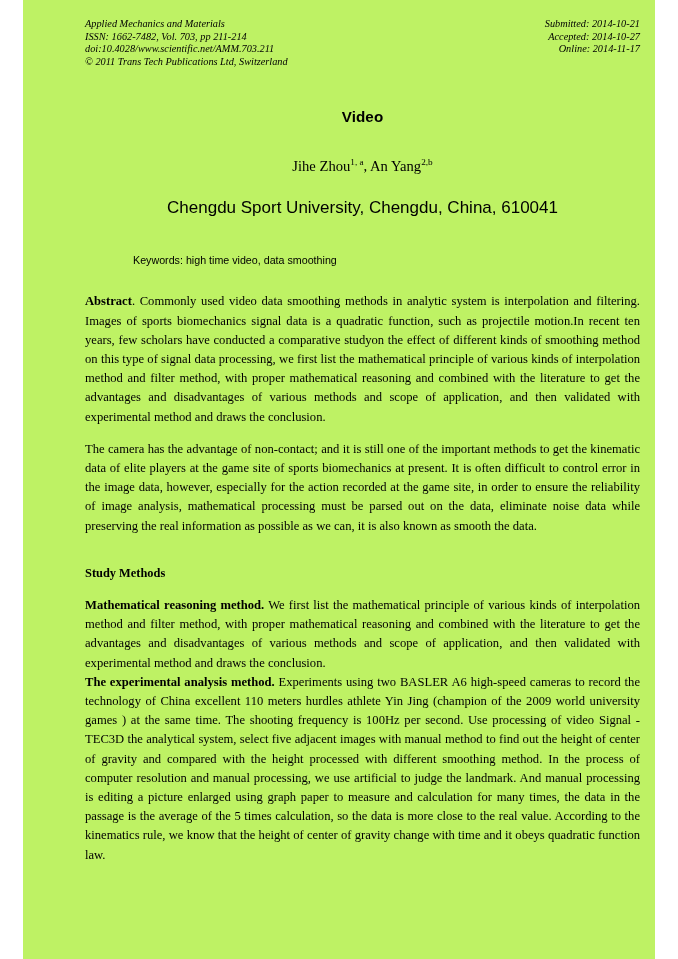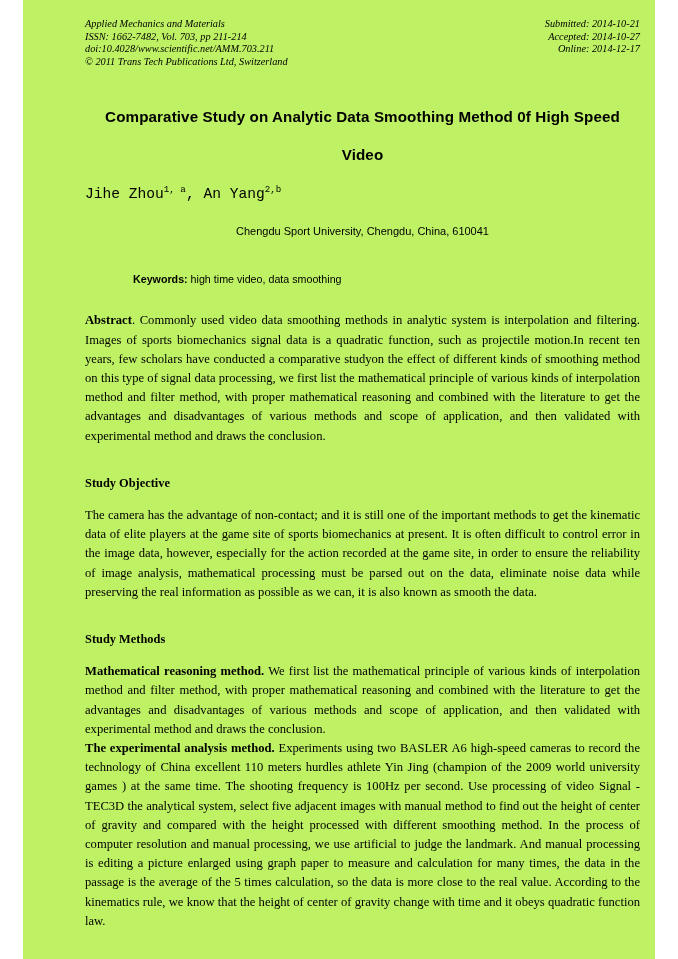--- a/index.html
+++ b/index.html
@@ -51,33 +51,34 @@
     font-size: 15.2px;
     line-height: 38px;
     text-align: center;
     margin-top: 30px;
     letter-spacing: 0.1px;
   }
   .title-line-2 { display: block; }
 
   
   .authors {
-    font-family: Liberation Mono, monospace;
+    font-family: Liberation Serif, serif;
     font-size: 14.6px;
-    margin-top: 12px;
+    text-align: center;
+    margin-top: 22px;
   }
   .authors sup {
     font-size: 9.2px;
     vertical-align: super;
     line-height: 0;
   }
 
   .affiliation {
     font-family: "Liberation Sans", "DejaVu Sans", sans-serif;
-    font-size: 11px;
+    font-size: 17px;
     text-align: center;
     margin-top: 23px;
   }
   .emails {
     font-family: "Liberation Sans", "DejaVu Sans", sans-serif;
     font-size: 10.7px;
     text-align: center;
     margin-top: 14px;
   }
   .emails sup {
@@ -86,21 +87,21 @@
     line-height: 0;
   }
 
   
   .keywords {
     font-family: "Liberation Sans", "DejaVu Sans", sans-serif;
     font-size: 10.7px;
     margin-top: 36px;
     text-align: left;
   }
-  .keywords .kw-label { font-weight: bold; padding-left: 48px; }
+  .keywords .kw-label { font-weight: normal; padding-left: 48px; }
 
   
   .body-par {
     font-family: "Liberation Serif", "DejaVu Serif", serif;
     font-size: 12.6px;
     line-height: 19.2px;
     text-align: justify;
     text-justify: inter-word;
     margin: 0;
   }
@@ -127,45 +128,43 @@
     <div class="journal-header">
       <div class="left-block">
         <div>Applied Mechanics and Materials</div>
         <div>ISSN: 1662-7482, Vol. 703, pp 211-214</div>
         <div>doi:10.4028/www.scientific.net/AMM.703.211</div>
         <div>© 2011 Trans Tech Publications Ltd, Switzerland</div>
       </div>
       <div class="right-block">
         <div>Submitted: 2014-10-21</div>
         <div>Accepted: 2014-10-27</div>
-        <div>Online: 2014-12-17</div>
+        <div>Online: 2014-11-17</div>
       </div>
     </div>
 
     <div class="paper-title">
-      <span>Comparative Study on Analytic Data Smoothing Method 0f High Speed</span>
       <span class="title-line-2">Video</span>
     </div>
 
     <div class="authors">
       <span>Jihe Zhou</span><sup>1, a</sup><span>, </span><span>An Yang</span><sup>2,b</sup>
     </div>
 
     <div class="affiliation">Chengdu Sport University, Chengdu, China, 610041</div>
 
 
     <div class="keywords">
       <span class="kw-label">Keywords:</span><span> high time video, data smoothing</span>
     </div>
 
     <p class="body-par abstract-par">
       <span class="run-in-bold">Abstract</span><span>. Commonly used video data smoothing methods in analytic system is interpolation and filtering. Images of sports biomechanics signal data is a quadratic function, such as projectile motion.In recent ten years, few scholars have conducted a comparative studyon the effect of different kinds of smoothing method on this type of signal data processing, we first list the mathematical principle of various kinds of interpolation method and filter method, with proper mathematical reasoning and combined with the literature to get the advantages and disadvantages of various methods and scope of application, and then validated with experimental method and draws the conclusion.</span>
     </p>
 
-    <div class="section-heading">Study Objective</div>
     <p class="body-par par-after-heading">
       <span class="run-in-bold"></span><span>The camera has the advantage of non-contact; and it is still one of the important methods to get the kinematic data of elite players at the game site of sports biomechanics at present. It is often difficult to control error in the image data, however, especially for the action recorded at the game site, in order to ensure the reliability of image analysis, mathematical processing must be parsed out on the data, eliminate noise data while preserving the real information as possible as we can, it is also known as smooth the data.</span>
     </p>
 
     <div class="section-heading">Study Methods</div>
     <p class="body-par par-after-heading">
       <span class="run-in-bold">Mathematical reasoning method.</span><span> We first list the mathematical principle of various kinds of interpolation method and filter method, with proper mathematical reasoning and combined with the literature to get the advantages and disadvantages of various methods and scope of application, and then validated with experimental method and   draws the conclusion.</span>
     </p>
     <p class="body-par par-tight">
       <span class="run-in-bold">The experimental analysis method.</span><span> Experiments using two BASLER A6 high-speed cameras to record the technology of China excellent 110 meters hurdles athlete Yin Jing (champion of the 2009 world university games ) at the same time. The shooting frequency is 100Hz per second. Use processing of video Signal - TEC3D the analytical system, select five adjacent images with manual method to find out the height of center of gravity and compared with the height processed with different smoothing method. In the process of computer resolution and manual processing, we use artificial to judge the landmark. And manual processing is editing a picture enlarged using graph paper to measure and calculation for many times, the data in the passage is the average of the 5 times calculation, so the data is more close to the real value. According to the kinematics rule, we know that the height of center of gravity change with time and it obeys quadratic function law.</span>

